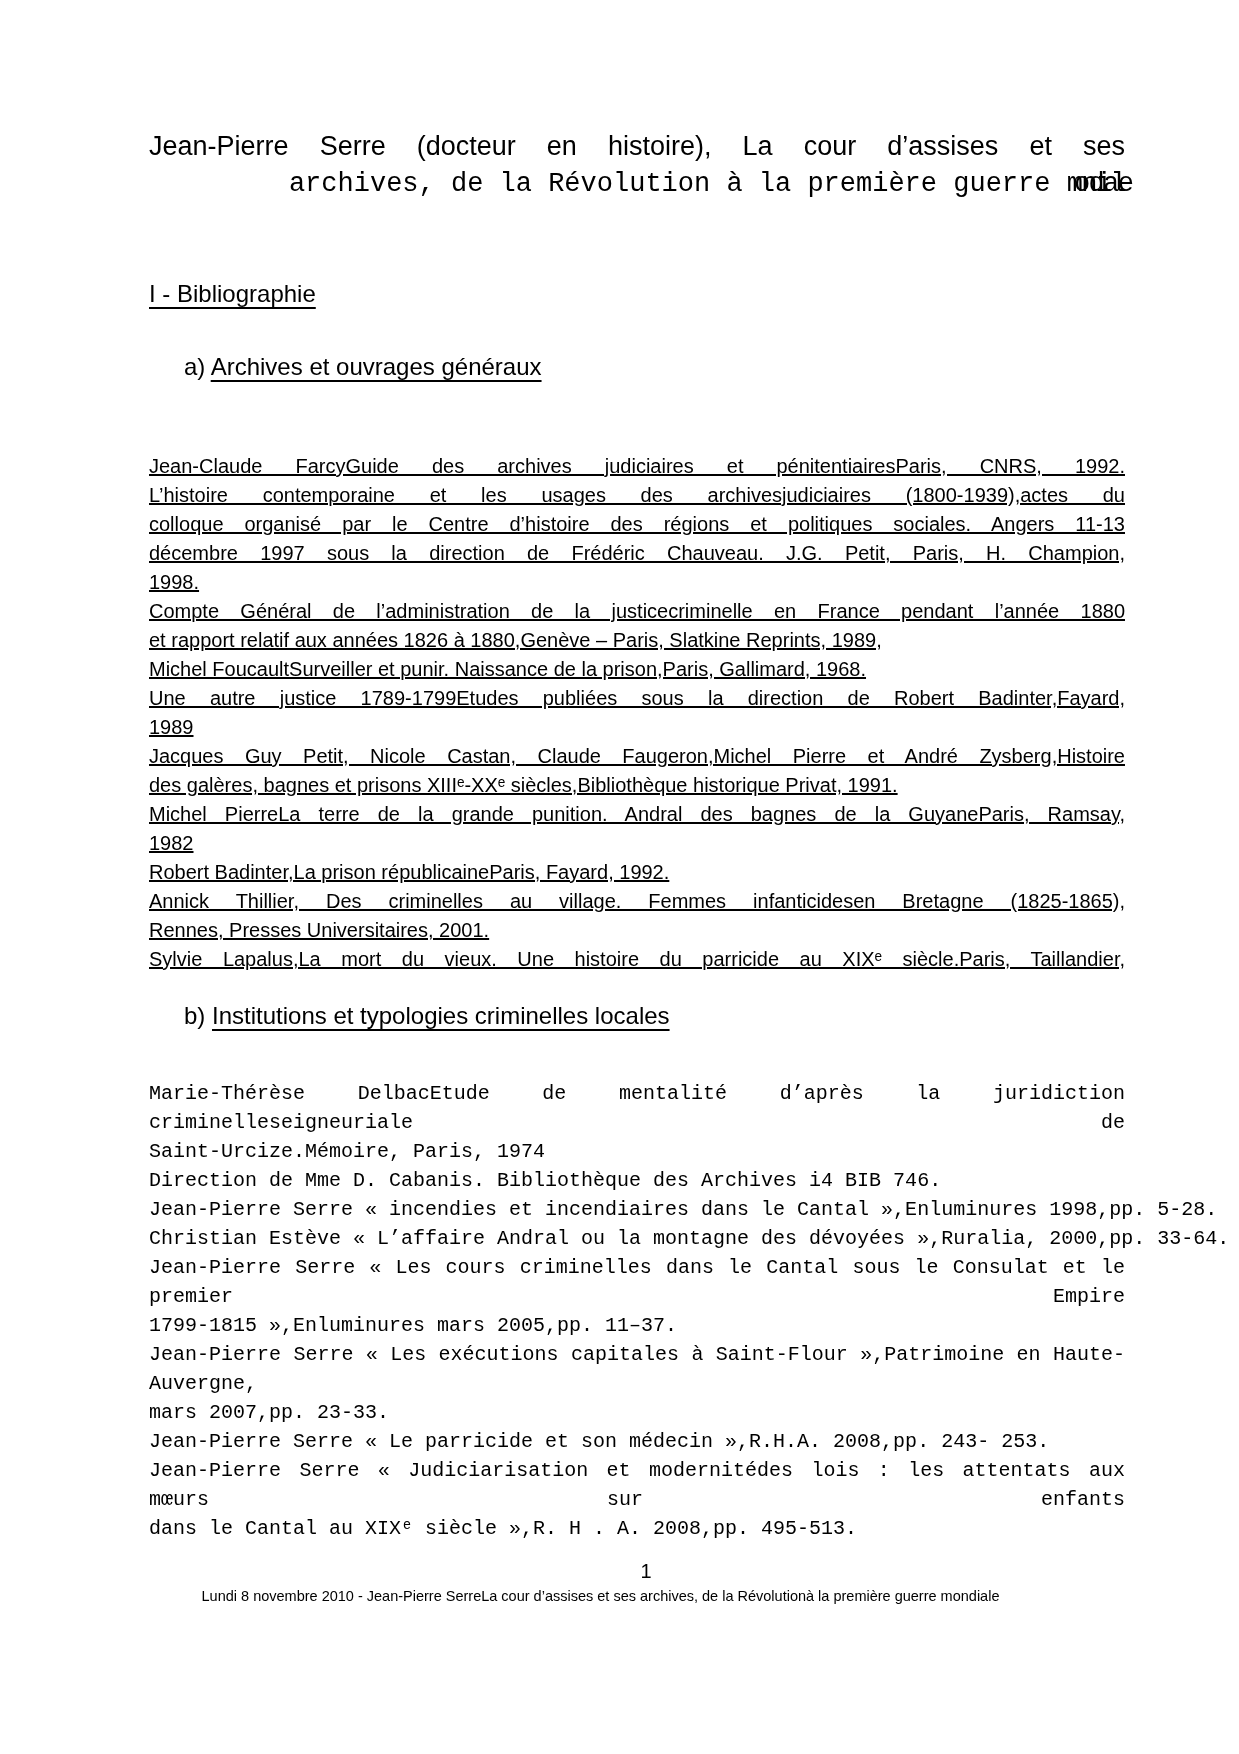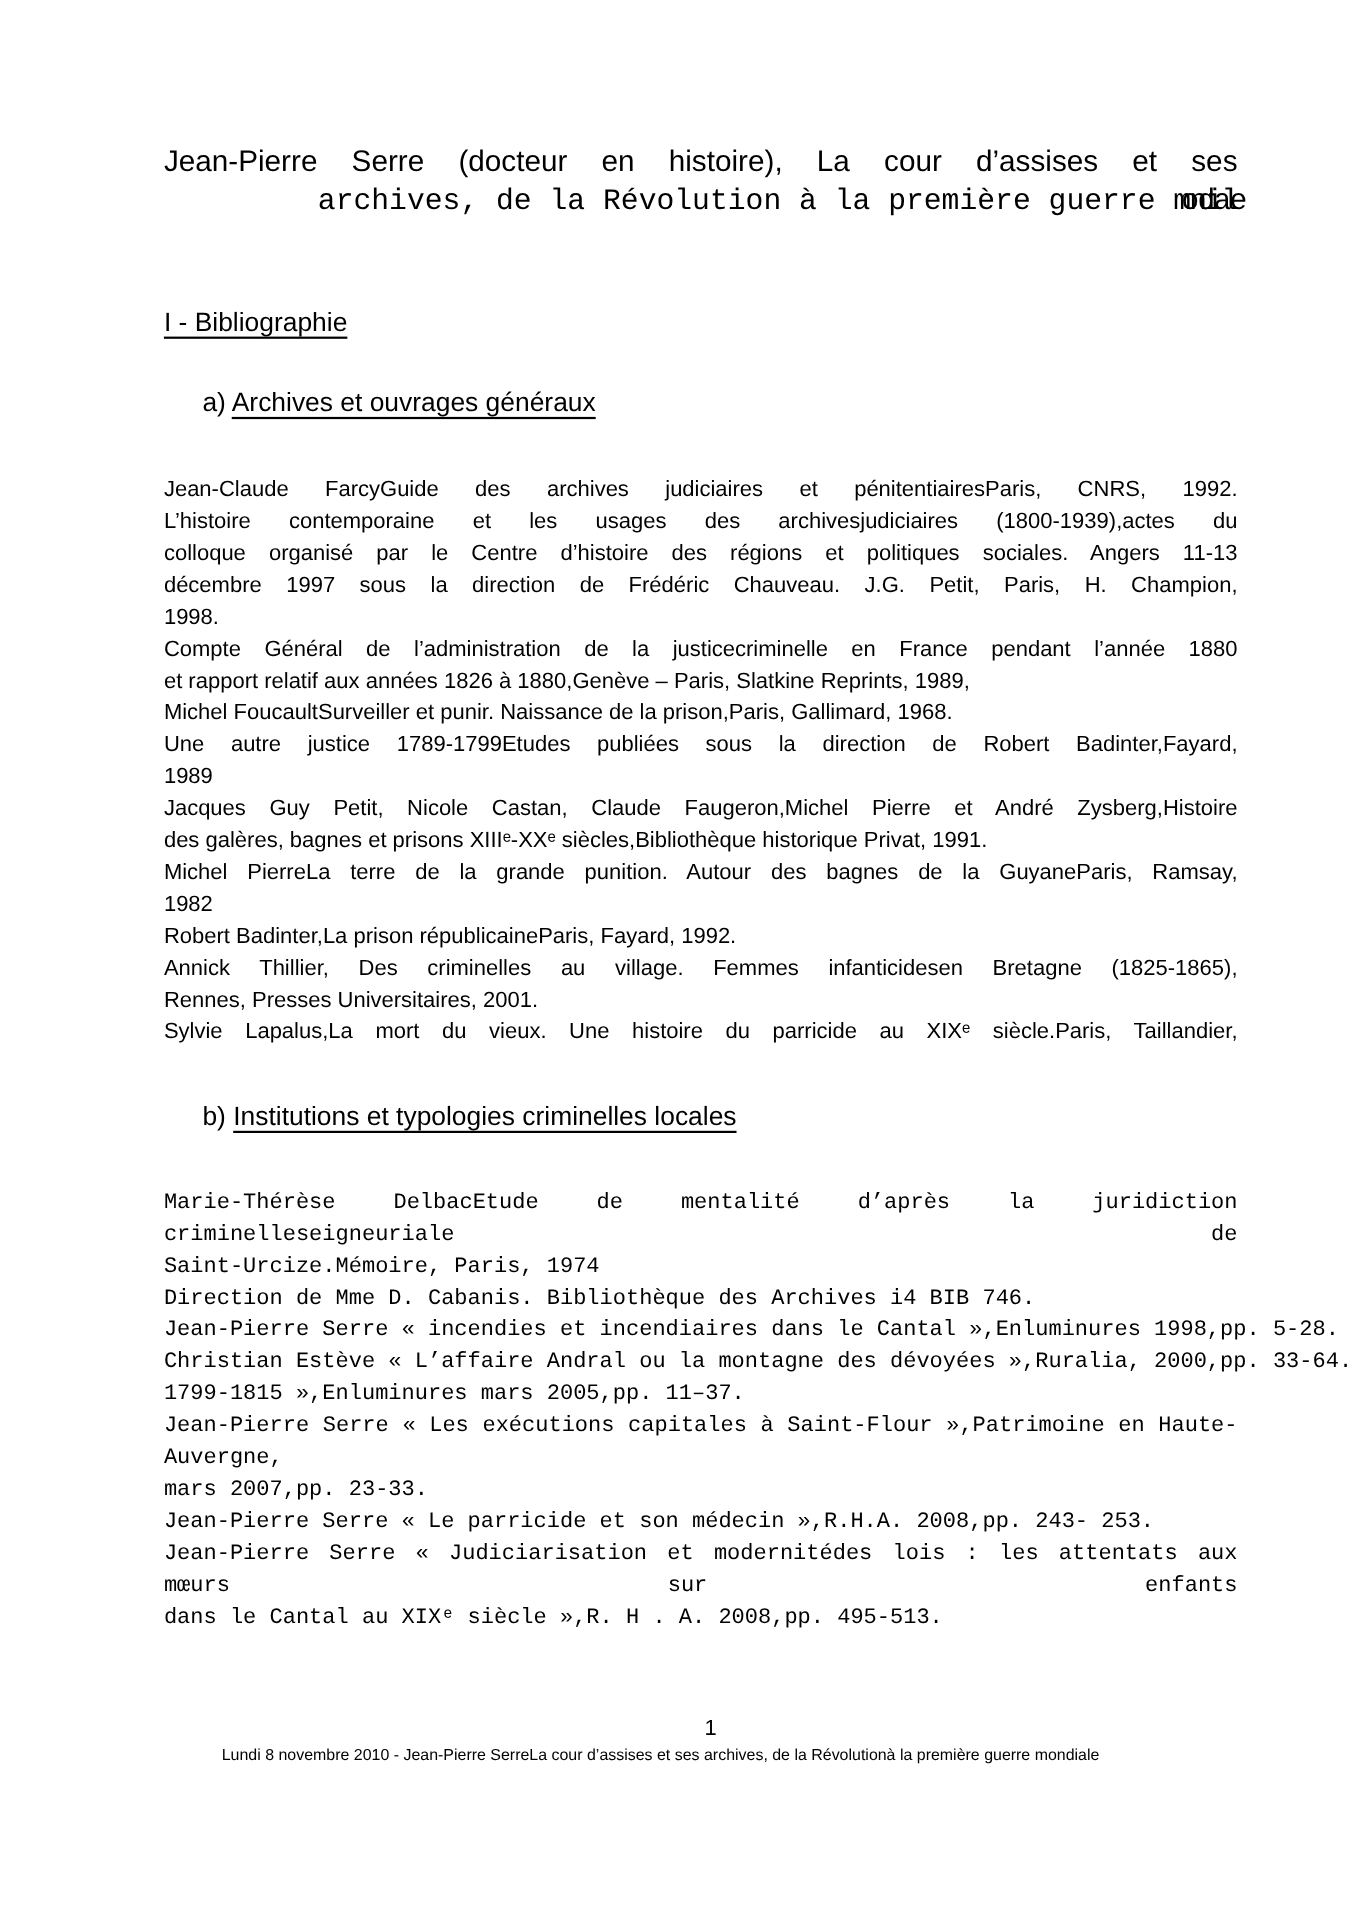--- a/index.html
+++ b/index.html
@@ -17,21 +17,21 @@
   .squish{letter-spacing:-0.33em;}
   
   .h-main{left:133px;top:280px;font-size:24px;}
   .h-main .u{text-decoration:underline;text-underline-offset:5px;text-decoration-thickness:2px;}
   .h-sub{font-size:24px;}
   .h-sub .u{text-decoration:underline;text-underline-offset:5px;text-decoration-thickness:2px;}
   #heading-a{left:168px;top:353px;}
   #heading-b{left:168px;top:1002px;}
   
   .bib{left:133px;width:976px;font-size:20px;line-height:29px;}
-  #section-a-lines{top:431px;}
+  #section-a-lines{top:452px;text-decoration:underline;}
   #section-b-lines{top:1079px;font-family:Liberation Mono, monospace;}
   .bib-line{text-align:justify;text-align-last:left;white-space:nowrap;}
   .bib-line.just{white-space:normal;text-align-last:justify;}
   
   .page-number{left:0;top:1560px;width:1260px;text-align:center;font-size:20px;}
   .footer-line{left:0;top:1588px;width:1169px;text-align:center;font-size:14.5px;white-space:nowrap;}
 </style>
 </head>
 <body>
 
@@ -54,38 +54,39 @@
     <div class="bib-line just">colloque organisé par le Centre d’histoire des régions et politiques sociales. Angers 11-13</div>
     <div class="bib-line just">décembre 1997 sous la direction de Frédéric Chauveau. J.G. Petit, Paris, H. Champion,</div>
     <div class="bib-line">1998.</div>
     <div class="bib-line just">Compte Général de l’administration de la justicecriminelle en France pendant l’année 1880</div>
     <div class="bib-line">et rapport relatif aux années 1826 à 1880,Genève – Paris, Slatkine Reprints, 1989,</div>
     <div class="bib-line">Michel FoucaultSurveiller et punir. Naissance de la prison,Paris, Gallimard, 1968.</div>
     <div class="bib-line just">Une autre justice 1789-1799Etudes publiées sous la direction de Robert Badinter,Fayard,</div>
     <div class="bib-line">1989</div>
     <div class="bib-line just">Jacques Guy Petit, Nicole Castan, Claude Faugeron,Michel Pierre et André Zysberg,Histoire</div>
     <div class="bib-line">des galères, bagnes et prisons XIIIᵉ-XXᵉ siècles,Bibliothèque historique Privat, 1991.</div>
-    <div class="bib-line just">Michel PierreLa terre de la grande punition. Autour des bagnes de la GuyaneParis, Ramsay,</div>
+    <div class="bib-line just">Michel PierreLa terre de la grande punition. Andral des bagnes de la GuyaneParis, Ramsay,</div>
     <div class="bib-line">1982</div>
     <div class="bib-line">Robert Badinter,La prison républicaineParis, Fayard, 1992.</div>
     <div class="bib-line just">Annick Thillier, Des criminelles au village. Femmes infanticidesen Bretagne (1825-1865),</div>
     <div class="bib-line">Rennes, Presses Universitaires, 2001.</div>
     <div class="bib-line just">Sylvie Lapalus,La mort du vieux. Une histoire du parricide au XIXᵉ siècle.Paris, Taillandier,</div>
   </div>
 
 <div class="abs h-sub" id="heading-b">
   <span>b) </span><span class="u">Institutions et typologies criminelles locales</span>
 </div>
 
 <div class="abs bib" id="section-b-lines">
     <div class="bib-line just">Marie-Thérèse DelbacEtude de mentalité d’après la juridiction criminelleseigneuriale de</div>
     <div class="bib-line">Saint-Urcize.Mémoire, Paris, 1974</div>
     <div class="bib-line">Direction de Mme D. Cabanis. Bibliothèque des Archives i4 BIB 746.</div>
     <div class="bib-line">Jean-Pierre Serre « incendies et incendiaires dans le Cantal »,Enluminures 1998,pp. 5-28.</div>
     <div class="bib-line">Christian Estève « L’affaire Andral ou la montagne des dévoyées »,Ruralia, 2000,pp. 33-64.</div>
+    <div class="bib-line just">Jean-Pierre Serre « Les cours criminelles dans le Cantal sous le Consulat et le premier Empire</div>
     <div class="bib-line">1799-1815 »,Enluminures mars 2005,pp. 11–37.</div>
     <div class="bib-line just">Jean-Pierre Serre « Les exécutions capitales à Saint-Flour »,Patrimoine en Haute-Auvergne,</div>
     <div class="bib-line">mars 2007,pp. 23-33.</div>
     <div class="bib-line">Jean-Pierre Serre « Le parricide et son médecin »,R.H.A. 2008,pp. 243- 253.</div>
     <div class="bib-line just">Jean-Pierre Serre « Judiciarisation et modernitédes lois : les attentats aux mœurs sur enfants</div>
     <div class="bib-line">dans le Cantal au XIXᵉ siècle »,R. H . A. 2008,pp. 495-513.</div>
   </div>
 
 <div class="abs page-number">1</div>
 <div class="abs footer-line">Lundi 8 novembre 2010 - Jean-Pierre SerreLa cour d’assises et ses archives, de la Révolutionà la première guerre mondiale</div>

